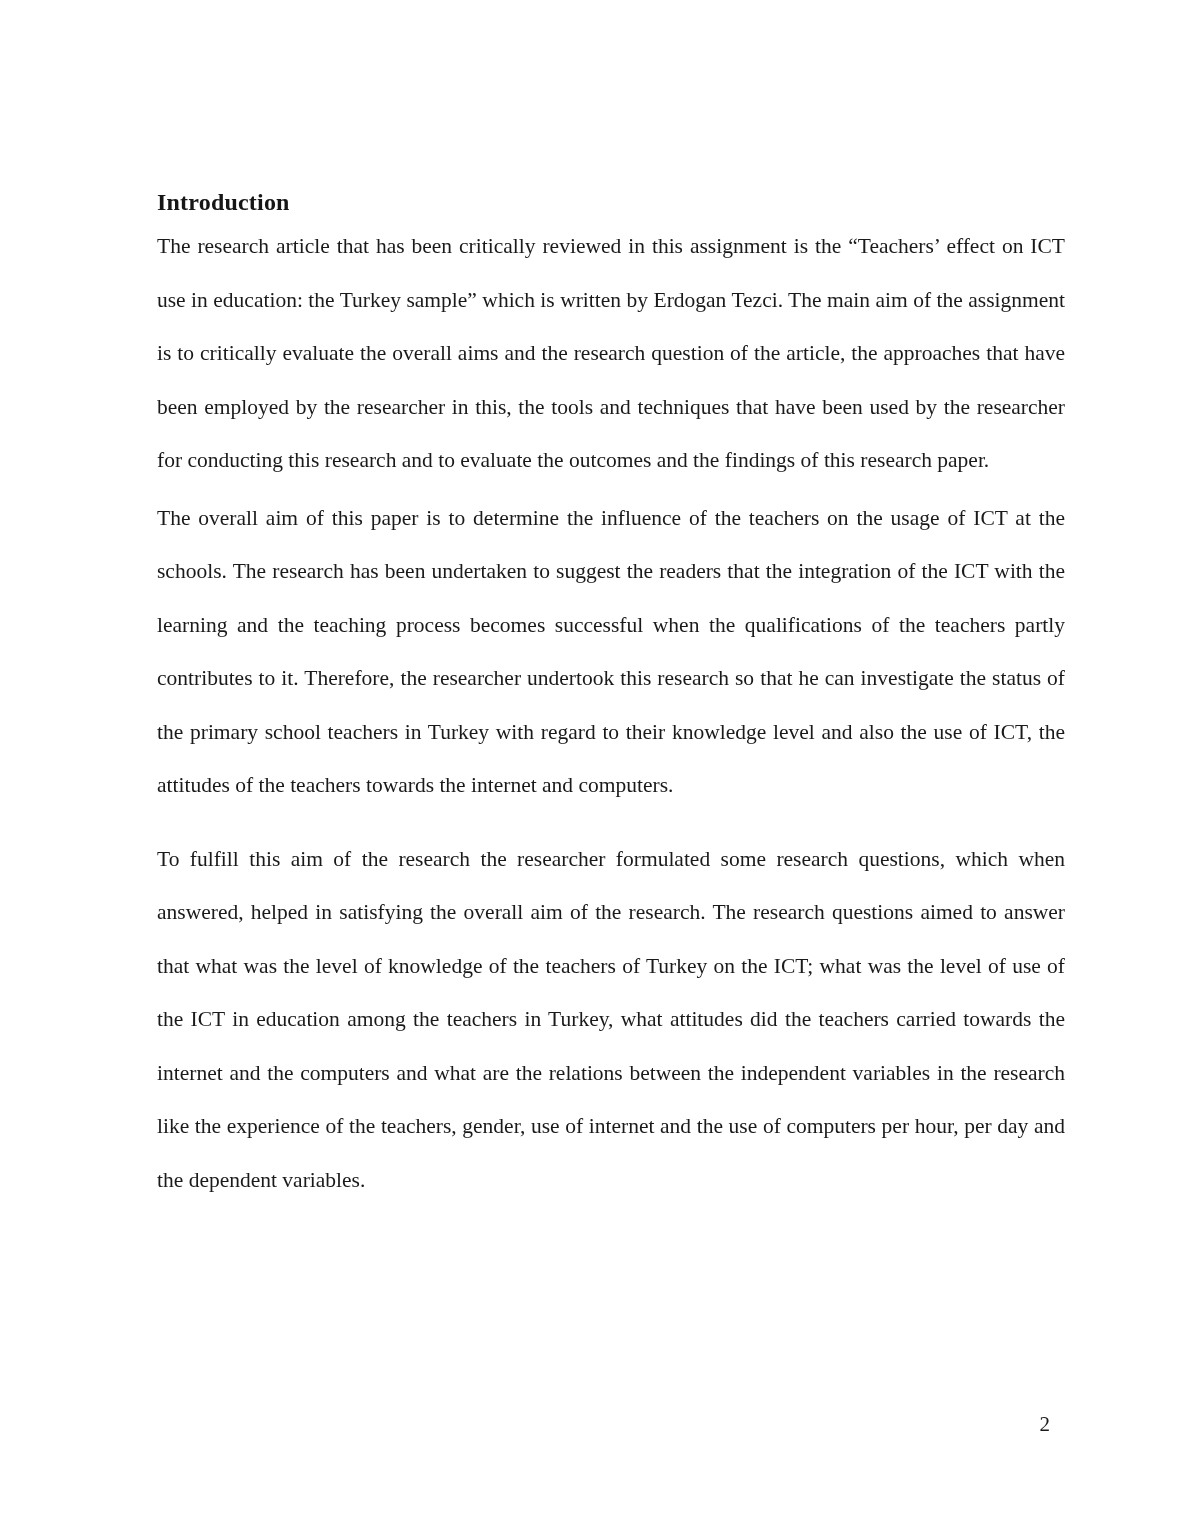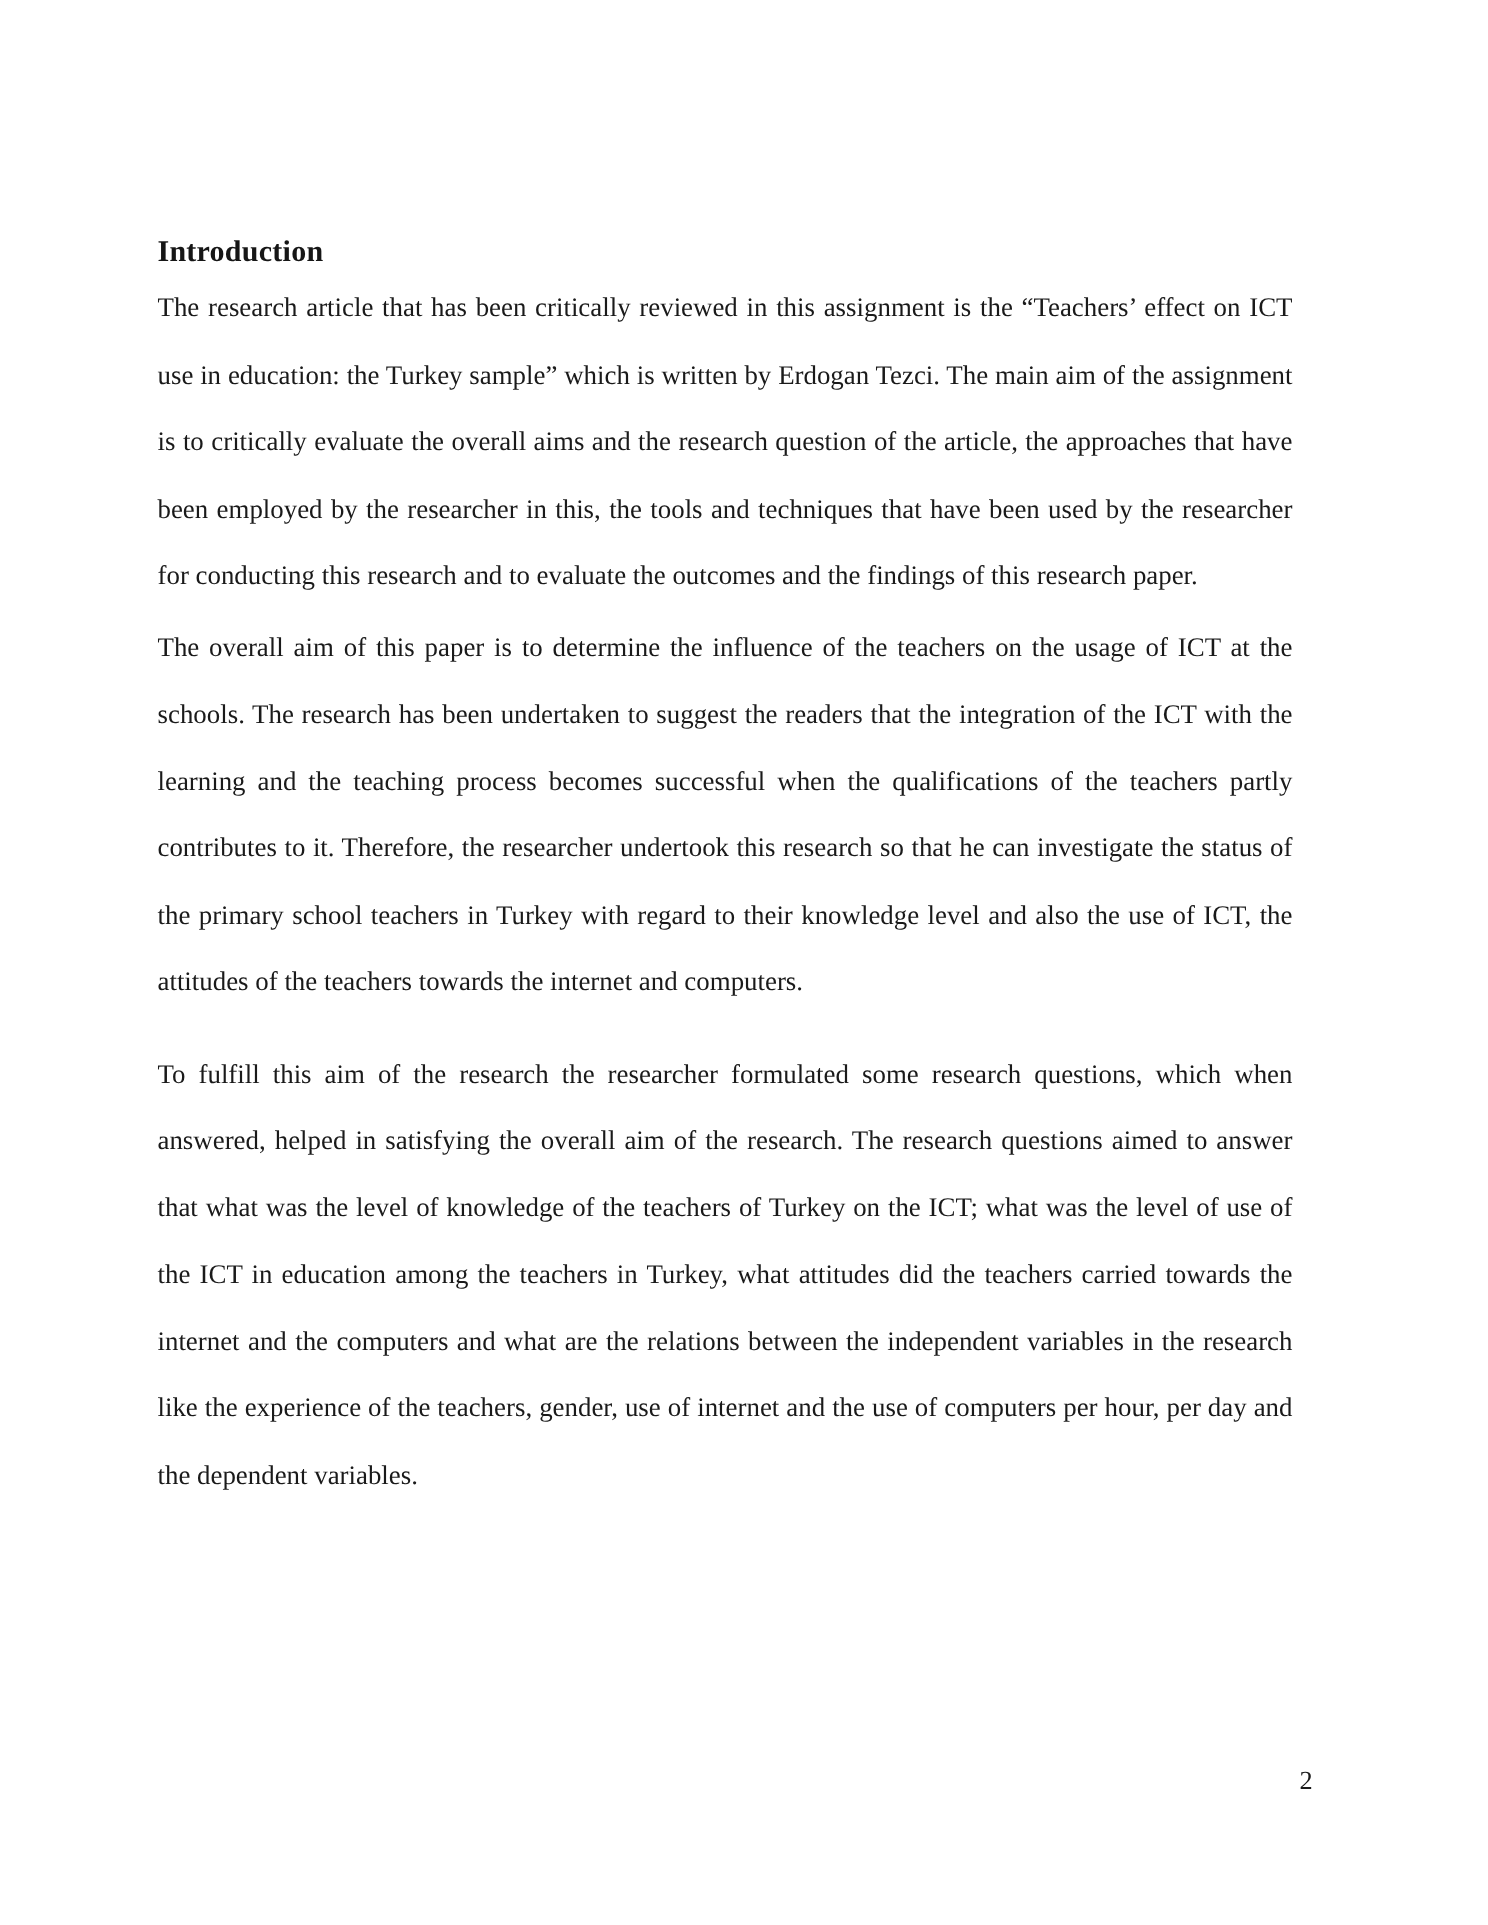--- a/index.html
+++ b/index.html
@@ -12,21 +12,21 @@
     width: 1190px;
     height: 1540px;
     background: #ffffff;
     font-family: "Liberation Serif", "DejaVu Serif", serif;
     color: #1a1a1a;
     overflow: hidden;
     box-sizing: border-box;
   }
   .content {
     position: absolute;
-    left: 126px;
+    left: 157px;
     top: 188px;
     width: 908px;
   }
   .section-heading {
     font-size: 24px;
     font-weight: bold;
     line-height: 28px;
     margin: 0;
     color: #161616;
     letter-spacing: 0.2px;

